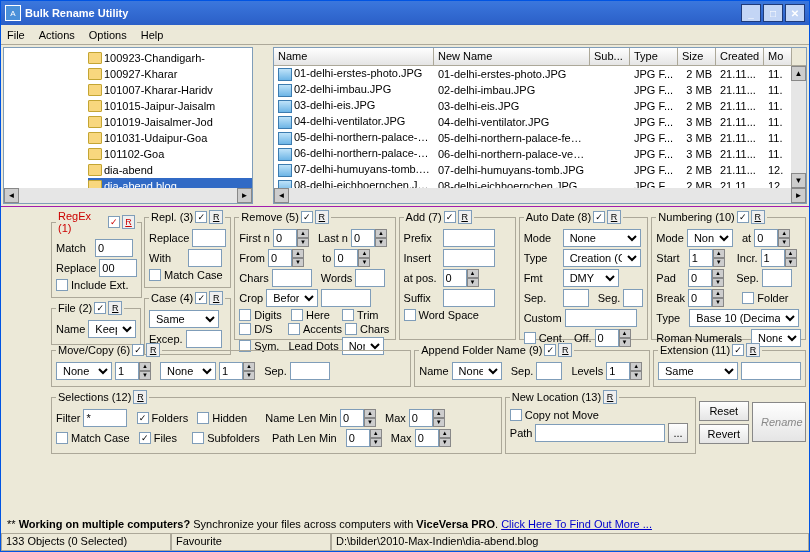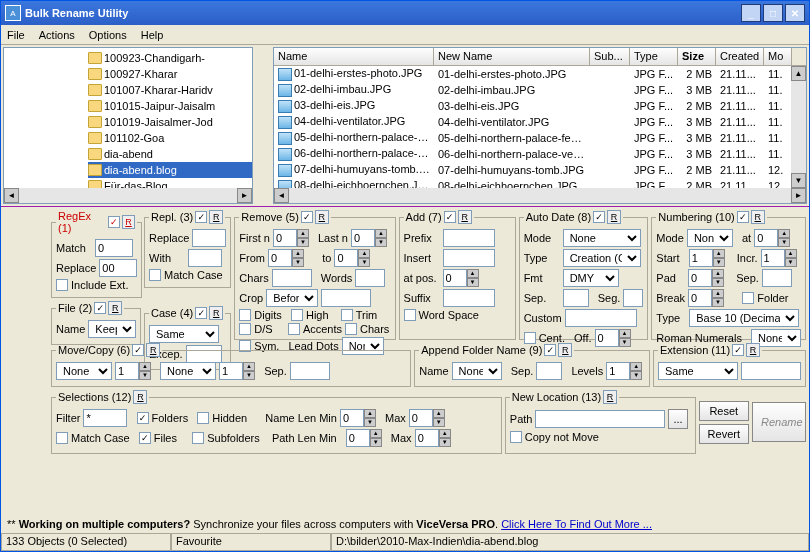--- a/index.html
+++ b/index.html
@@ -44,21 +44,21 @@
 .spin input { width: 24px; text-align: left; }
 .spinb { display: flex; flex-direction: column; }
 .spinb div { width: 12px; height: 9px; background: #cdcdcd; border: 1px solid #888; font-size: 6px; text-align: center; line-height: 7px; cursor: pointer; }
 .btn { height: 20px; border: 1px solid #888; background: linear-gradient(#fefefe,#e5e5e5); padding: 0 8px; cursor: pointer; }
 .btn.dis { color: #888; font-style: italic; }
 .footer { height: 18px; background: #ece9d8; display: flex; border-top: 1px solid #aca899; }
 .footer .seg { border: 1px solid #aca899; border-top: none; padding: 1px 4px; }
 .promo { padding: 3px 6px; background: #ece9d8; }
 .promo a { color: #00c; text-decoration: underline; cursor: pointer; }
 .col1 { width: 90px; display: flex; flex-direction: column; gap: 3px; }
-.col2 { width: 90px; display: flex; flex-direction: column; gap: 18px; }
+.col2 { width: 90px; display: flex; flex-direction: column; gap: 3px; }
 .col3 { width: 178px; }
 .col4 { width: 129px; }
 .col5 { width: 130px; }
 .col6 { flex: 1; }
 </style>
 </head>
 <body>
 
 <div class="window">
   <div class="titlebar">
@@ -95,20 +95,24 @@
           <div class="tree-row">
             <span class="folder-icon"></span>
             <span>101015-Jaipur-Jaisalm</span>
           </div>
           <div class="tree-row">
             <span class="folder-icon"></span>
             <span>101019-Jaisalmer-Jod</span>
           </div>
           <div class="tree-row">
             <span class="folder-icon"></span>
+            <span>101031-Udaipur-Goa</span>
+          </div>
+          <div class="tree-row">
+            <span class="folder-icon"></span>
             <span>101102-Goa</span>
           </div>
           <div class="tree-row">
             <span class="folder-icon"></span>
             <span>dia-abend</span>
           </div>
           <div class="tree-row sel">
             <span class="folder-icon"></span>
             <span>dia-abend.blog</span>
           </div>
@@ -122,21 +126,21 @@
           <div class="sb-track"></div>
           <div class="sb-btn">►</div>
       </div>
     </div>
     <div class="list">
       <div class="list-head" id="list-head">
           <div class="col" style="width: 160px;">Name</div>
           <div class="col" style="width: 156px;">New Name</div>
           <div class="col" style="width: 40px;">Sub...</div>
           <div class="col" style="width: 48px;">Type</div>
-          <div class="col" style="width: 38px; font-weight: bold;">Size</div>
+          <div class="col" style="width: 38px;">Size</div>
           <div class="col" style="width: 48px;">Created</div>
           <div class="col" style="width: 28px;">Mo</div>
         </div>
       <div class="list-body" id="list-body">
           <div class="list-row">
             <div class="cell" style="width: 160px;"><span class="file-icon"></span>01-delhi-erstes-photo.JPG</div>
             <div class="cell" style="width: 156px;">01-delhi-erstes-photo.JPG</div>
             <div class="cell" style="width: 40px;"></div>
             <div class="cell" style="width: 48px; text-align: left;">JPG F...</div>
             <div class="cell" style="width: 38px; text-align: right;">2 MB</div>
@@ -320,21 +324,21 @@
                 <div>▲</div>
                 <div>▼</div>
               </span>
             </span></div>
         <div class="frow"><span>Chars</span><input class="txt" style="width: 40px;">&nbsp;<span>Words</span><input class="txt" style="width: 30px;"></div>
         <div class="frow">
             <span>Crop</span>
             <select class="sel" style="width:52px"><option>Before</option></select>
             <input class="txt" style="width: 50px;">
           </div>
-        <div class="frow"><span class="chk"></span><span>Digits</span>&nbsp;<span class="chk"></span><span>High</span>&nbsp;&nbsp;<span class="chk"></span><span>Trim</span></div>
+        <div class="frow"><span class="chk"></span><span>Digits</span>&nbsp;<span class="chk"></span><span>Here</span>&nbsp;&nbsp;<span class="chk"></span><span>Trim</span></div>
         <div class="frow"><span class="chk"></span><span>D/S</span>&nbsp;&nbsp;&nbsp;<span class="chk"></span><span>Accents</span><span class="chk"></span><span>Chars</span></div>
         <div class="frow"><span class="chk"></span><span>Sym.</span>&nbsp;<span>Lead Dots</span><select class="sel" style="width:42px"><option>Non</option></select></div>
       </fieldset>
       <fieldset class="col4">
         <legend>
             <span>Add (7)</span>
             <span class="chk on"></span>
             <span class="rbtn">R</span>
           </legend>
         <div class="frow">
@@ -520,27 +524,27 @@
                 <div>▼</div>
               </span>
             </span></div>
       </fieldset>
       <fieldset style="width:197px">
         <legend>
             <span>New Location (13)</span>
             <span class="rbtn">R</span>
           </legend>
         <div class="frow">
+            <span class="chk"></span>
+            <span>Copy not Move</span>
+          </div>
+        <div class="frow">
             <span>Path</span>
             <input class="txt" style="width: 130px;">
             <button class="btn" style="padding:0 4px">...</button>
-          </div>
-        <div class="frow">
-            <span class="chk"></span>
-            <span>Copy not Move</span>
           </div>
       </fieldset>
       <div style="display:flex;flex-direction:column;gap:3px;justify-content:center">
         <button class="btn">Reset</button>
         <button class="btn">Revert</button>
       </div>
       <div style="display:flex;align-items:center">
         <button class="btn dis" style="height:40px;width:54px">Rename</button>
       </div>
     </div>

